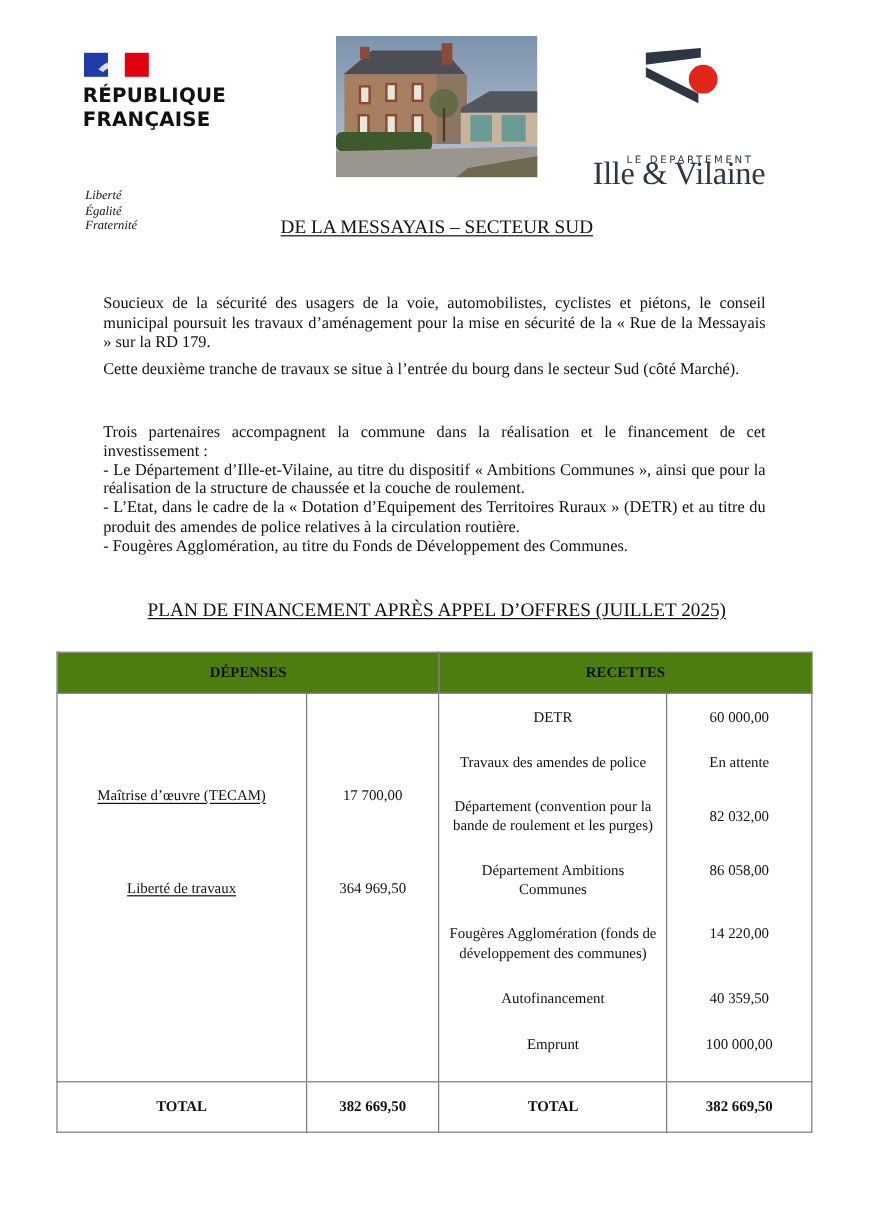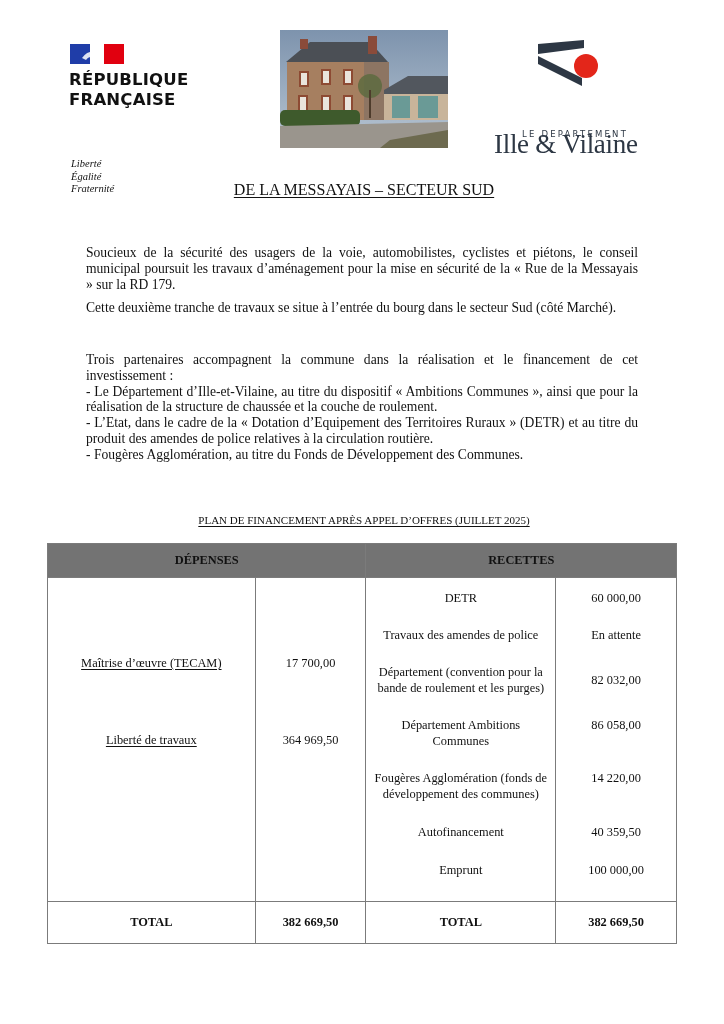--- a/index.html
+++ b/index.html
@@ -31,27 +31,27 @@
   
   #title { left: 86px; top: 180px; width: 556px; text-align:center; font-size:16px; line-height:20px;
            text-decoration: underline; text-underline-offset: 2px; }
 
   .para { left: 86px; width: 552px; font-size:13.6px; line-height:15.8px; text-align: justify; }
   #p1 { top: 245px; }
   #p2 { top: 300px; }
   #p3 { top: 352px; }
   .bullet { position: relative; }
 
-  #plan-title { left: 86px; top: 500px; width: 556px; text-align:center; font-size:11px;
-                text-decoration: underline; text-underline-offset: 2px; margin-top: 14px; }
+  #plan-title { left: 86px; top: 500px; width: 556px; text-align:center; font-size:16px;
+                text-decoration: underline; text-underline-offset: 2px; }
 
   
   #fin-table { left: 47px; top: 543px; width: 630px; border-collapse: collapse; font-size:12.4px; }
   #fin-table td { border: 1px solid #7b7b7b; text-align:center; padding:0; }
-  .hdr td { background:#737373; font-weight:bold; height:33px; }
+  .hdr td { background:#4d7c0f; font-weight:bold; height:33px; }
   .sub td { font-weight:bold; height:26px; }
   .body-row td { height:323px; vertical-align: top; position: relative; }
   .tot td { font-weight:bold; height:41px; }
   .cell-wrap { position: relative; width: 100%; height: 323px; }
   .item { position:absolute; left:0; right:0; text-align:center; line-height:15.5px; }
   .u { text-decoration: underline; text-underline-offset: 2px; }
 </style>
 </head>
 <body>
 

